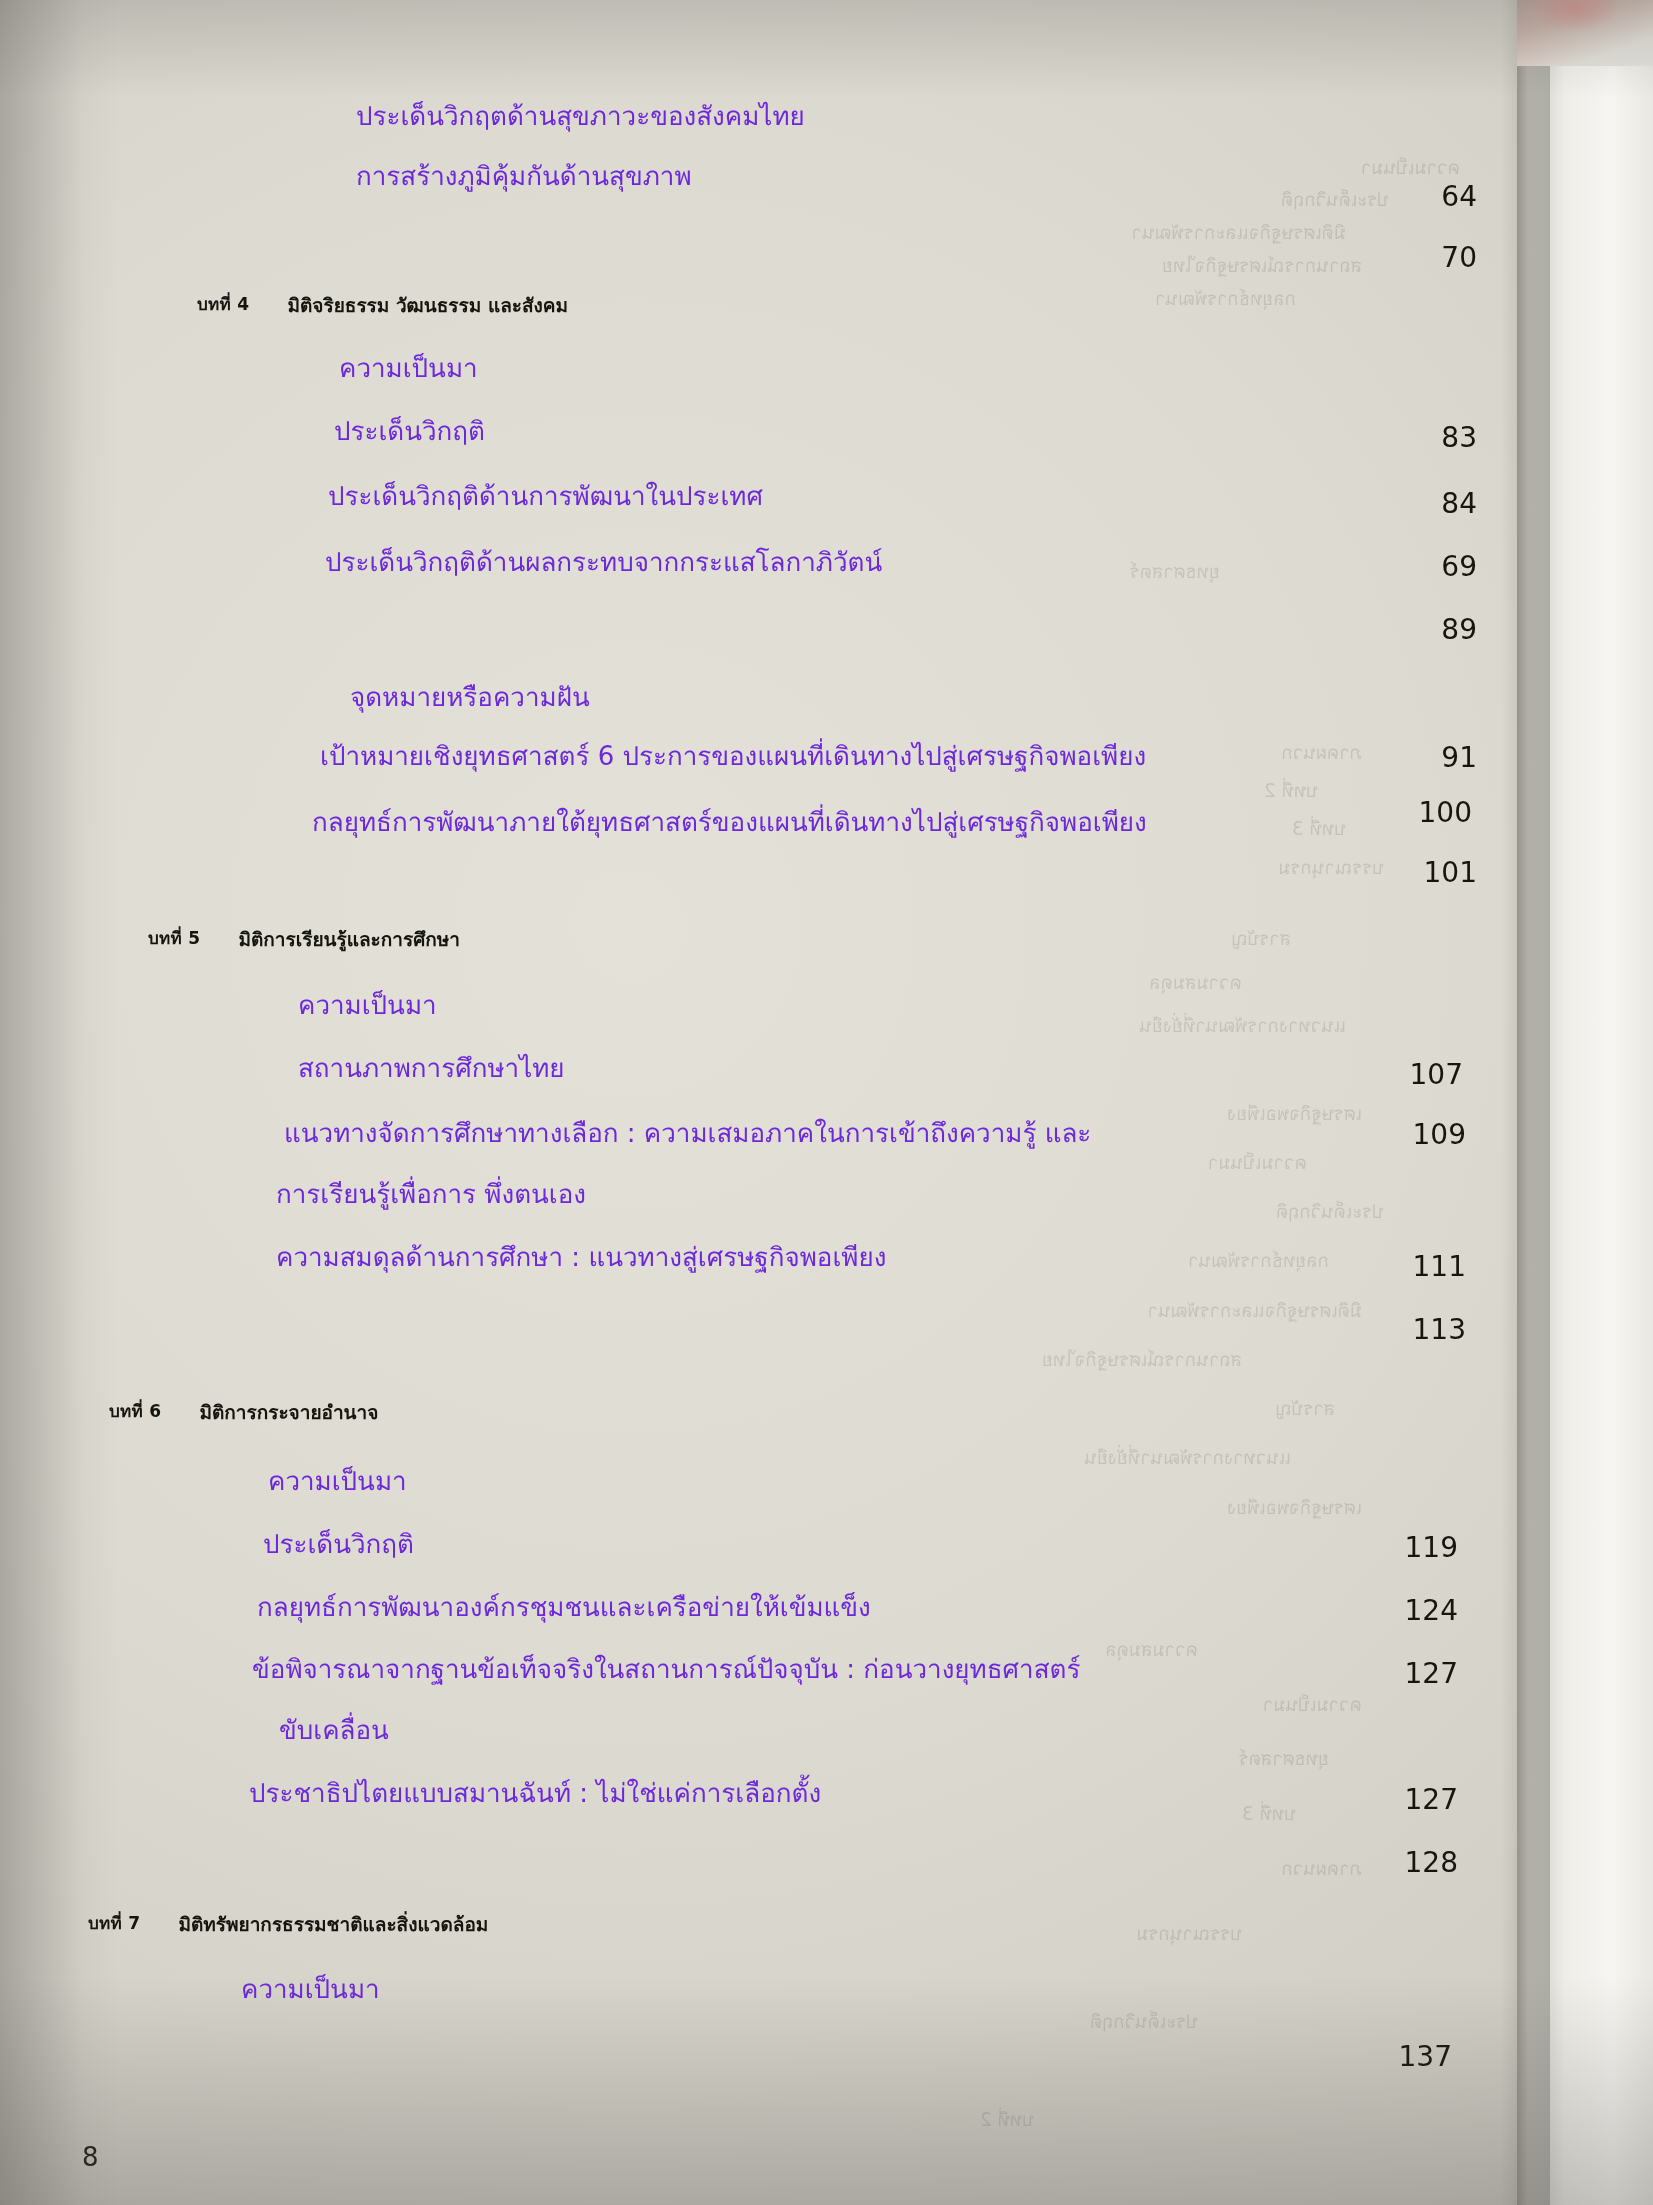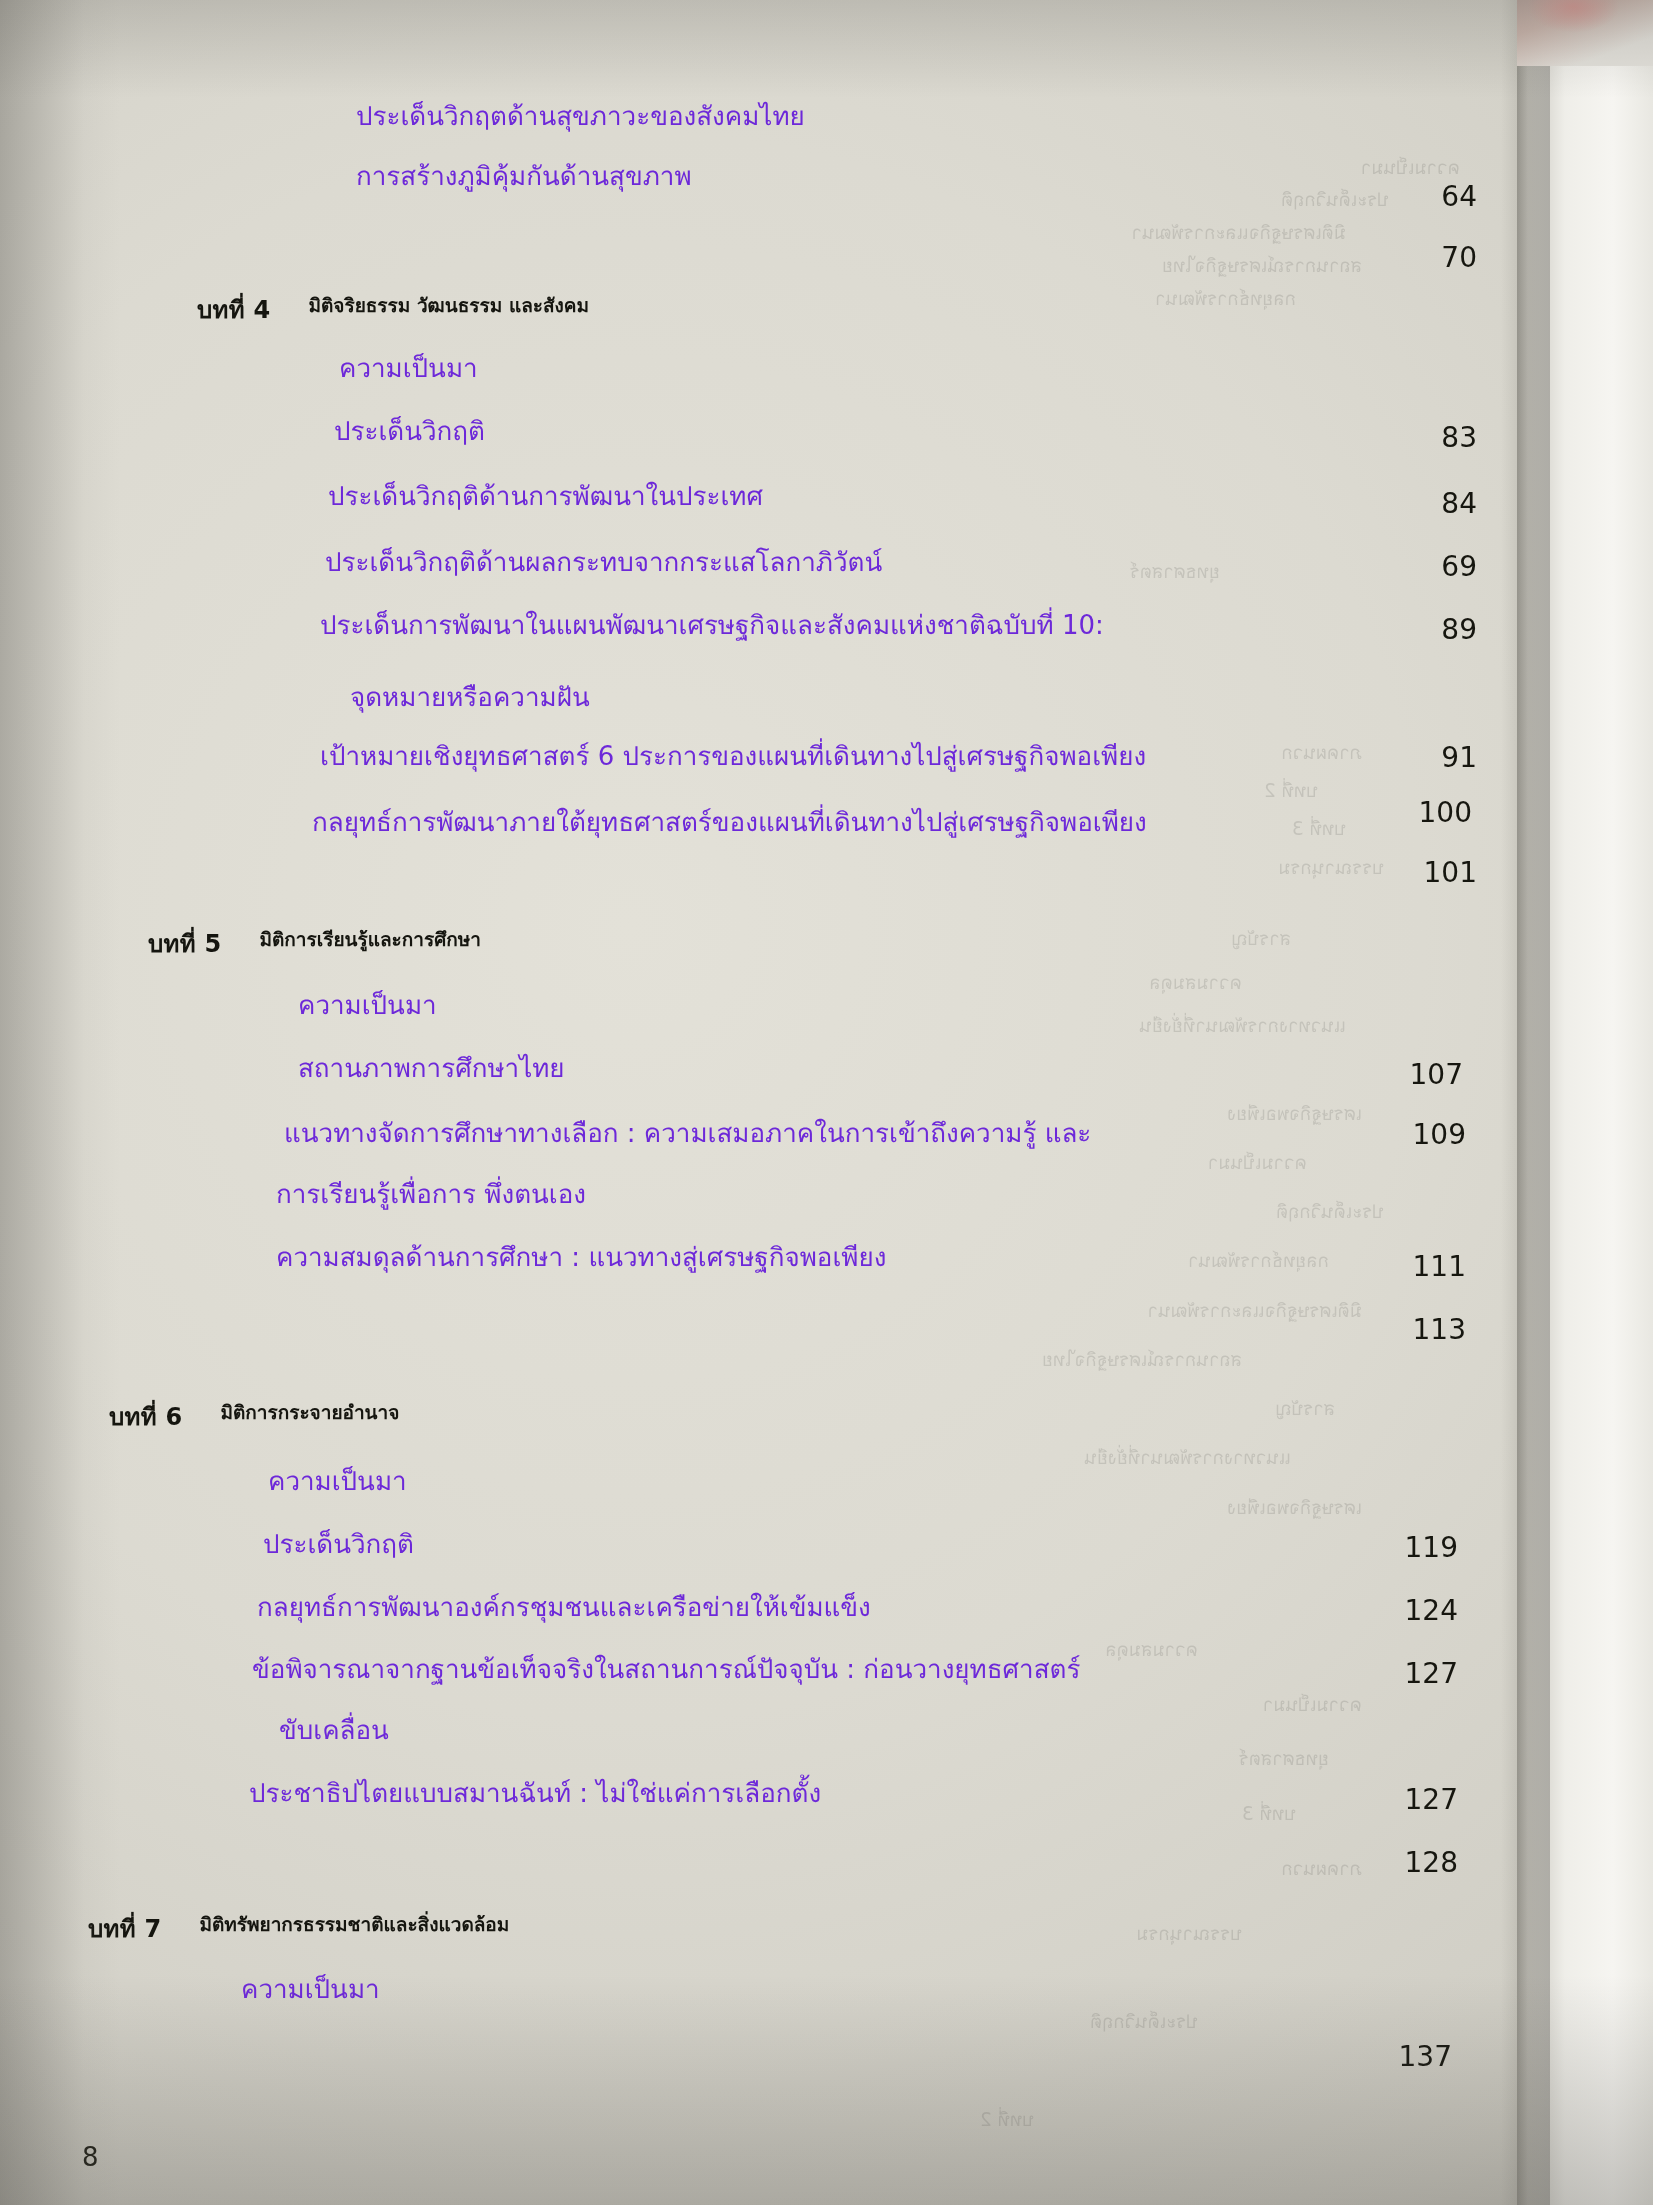--- a/index.html
+++ b/index.html
@@ -88,21 +88,21 @@
     height: 100%;
     color: #15150f;
   }
   .row {
     position: absolute;
     display: flex;
     align-items: flex-start;
   }
   .chap-label {
     font-weight: bold;
-    font-size: 24px;
+    font-size: 17px;
     letter-spacing: 0.3px;
     white-space: nowrap;
     text-align: right;
   }
   .chap-title {
     font-weight: bold;
     font-size: 19px;
     white-space: nowrap;
   }
   .entry {
@@ -185,21 +185,20 @@
 
     <div class="entry" style="left:334px; top:416px;">ประเด็นวิกฤติ</div>
     <div class="pagenum" style="left:1411px; top:487px;">84</div>
 
     <div class="entry" style="left:328px; top:481px;">ประเด็นวิกฤติด้านการพัฒนาในประเทศ</div>
     <div class="pagenum" style="left:1411px; top:550px;">69</div>
 
     <div class="entry" style="left:325px; top:547px;">ประเด็นวิกฤติด้านผลกระทบจากกระแสโลกาภิวัตน์</div>
     <div class="pagenum" style="left:1411px; top:613px;">89</div>
 
-    <div class="entry" style="left:320px; top:610px;">ประเด็นการพัฒนาในแผนพัฒนาเศรษฐกิจและสังคมแห่งชาติฉบับที่ 10:</div>
     <div class="entry" style="left:350px; top:670px;margin-top:12px;">จุดหมายหรือความฝัน</div>
     <div class="pagenum" style="left:1411px; top:741px;">91</div>
 
     <div class="entry" style="left:320px; top:741px;">เป้าหมายเชิงยุทธศาสตร์ 6 ประการของแผนที่เดินทางไปสู่เศรษฐกิจพอเพียง</div>
     <div class="pagenum" style="left:1406px; top:796px;">100</div>
 
     <div class="entry" style="left:312px; top:807px;">กลยุทธ์การพัฒนาภายใต้ยุทธศาสตร์ของแผนที่เดินทางไปสู่เศรษฐกิจพอเพียง</div>
     <div class="pagenum" style="left:1411px; top:856px;">101</div>
 
     <div class="row" style="left:148px; top:924px;">

